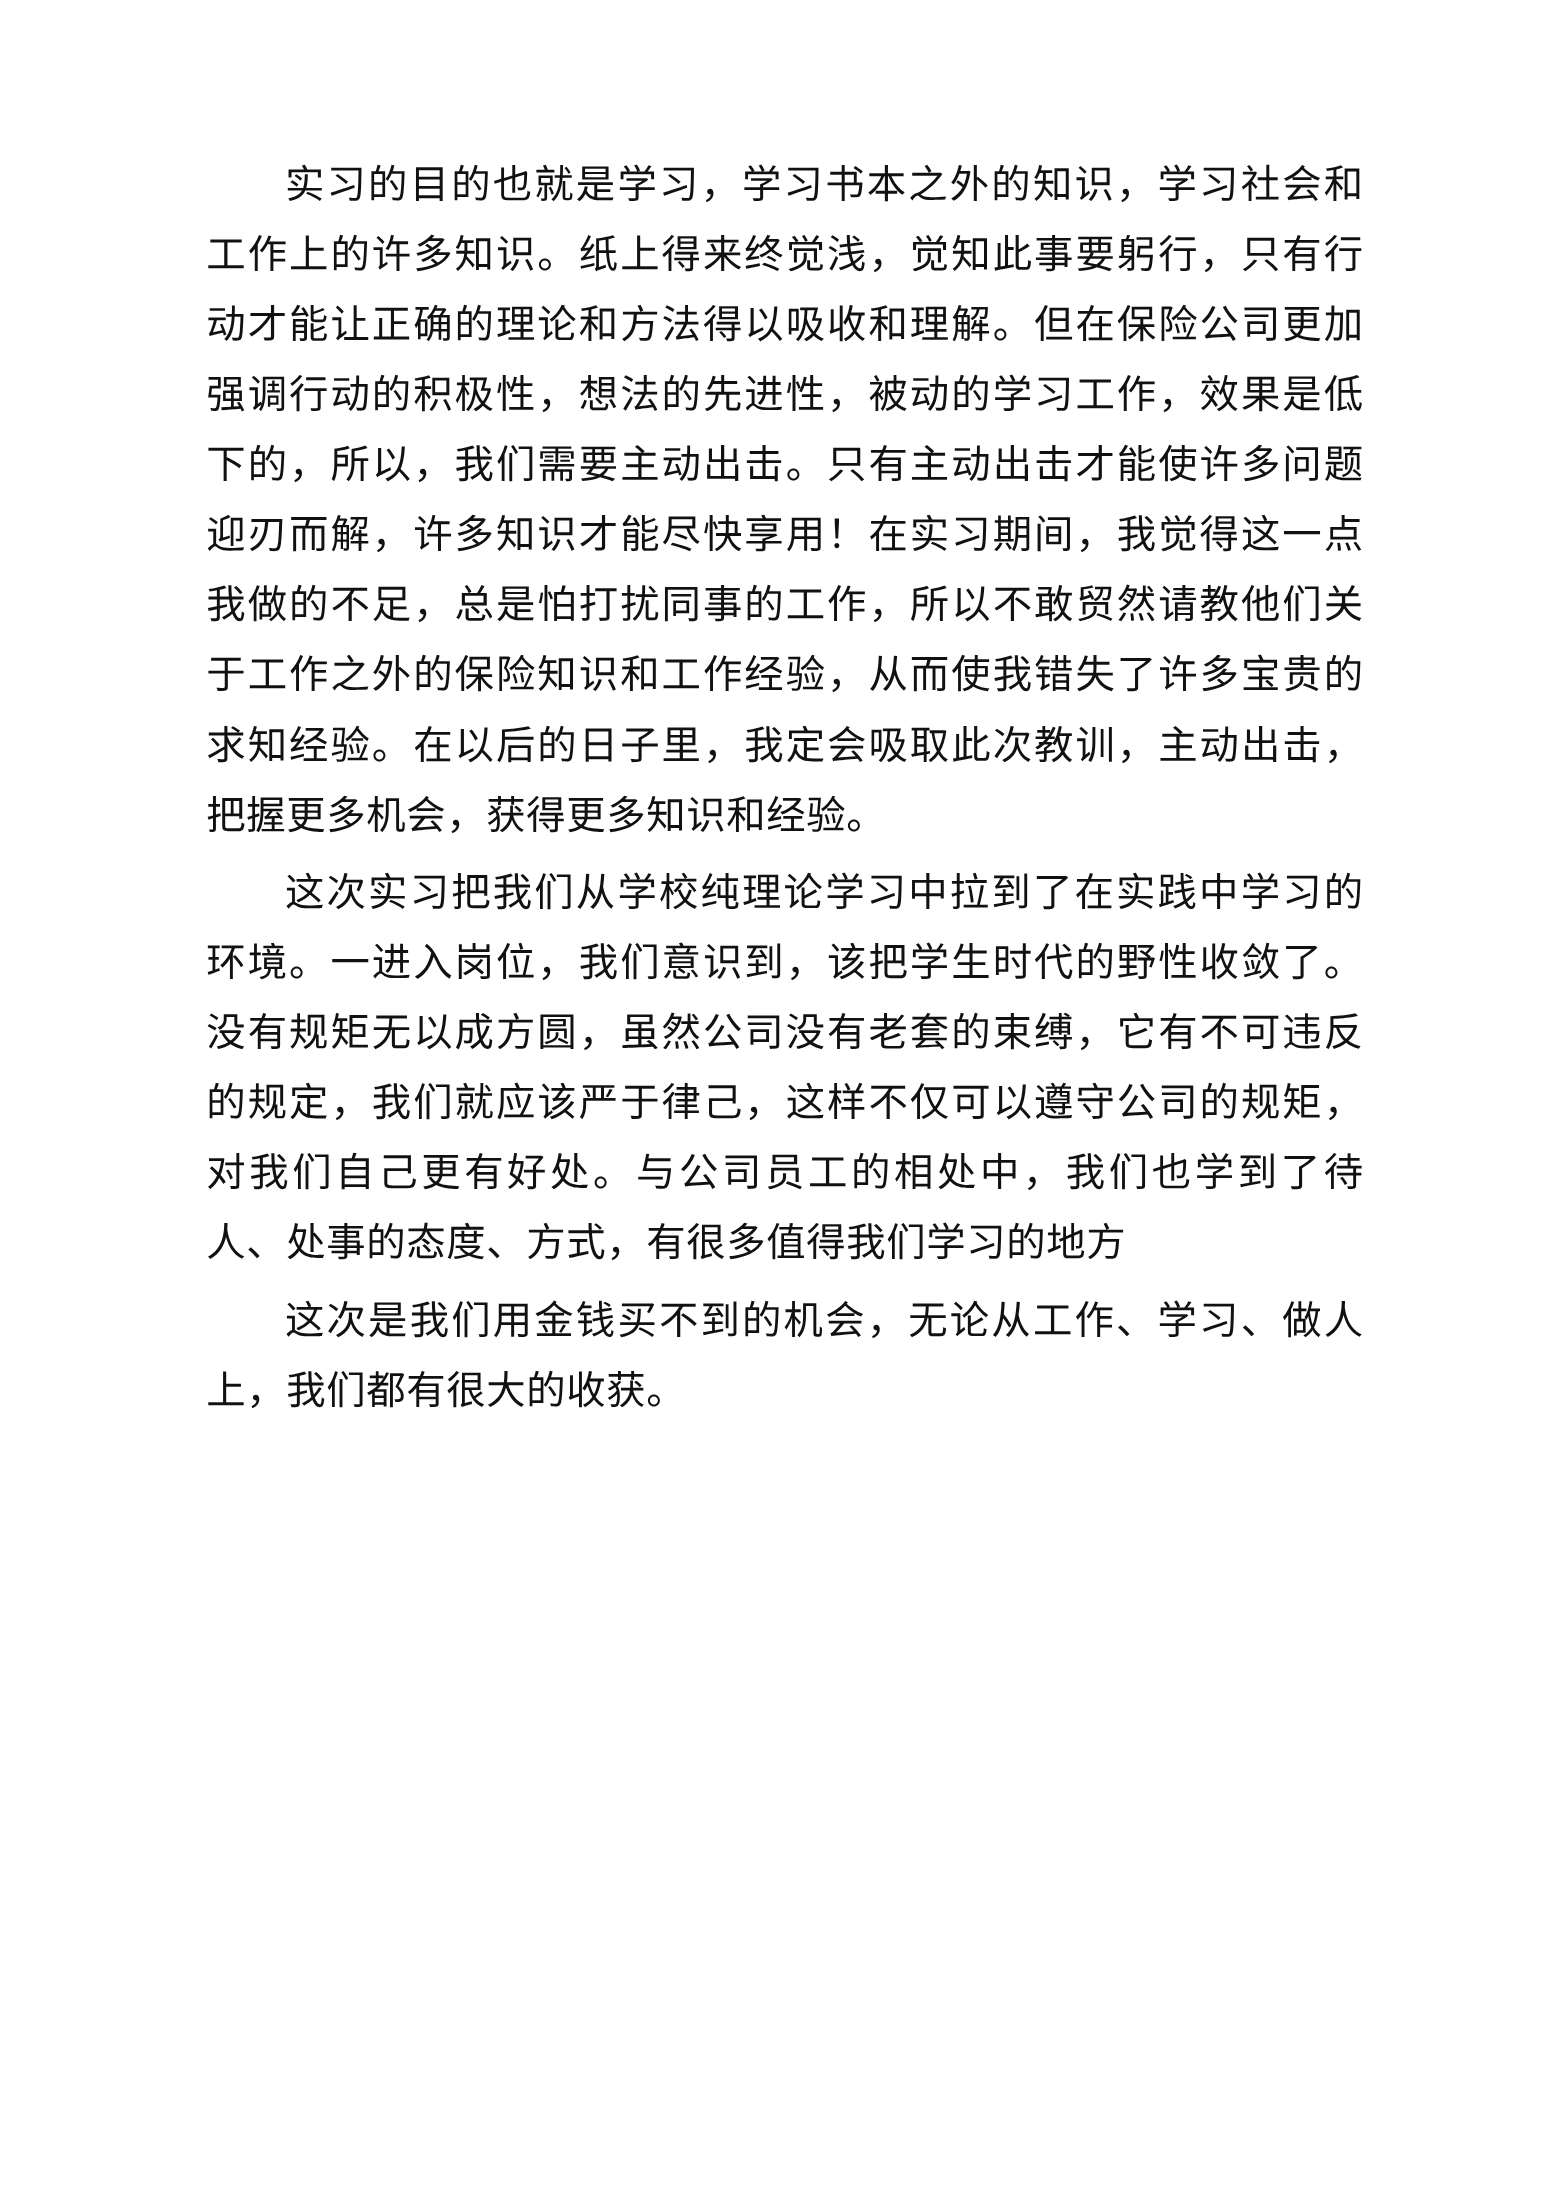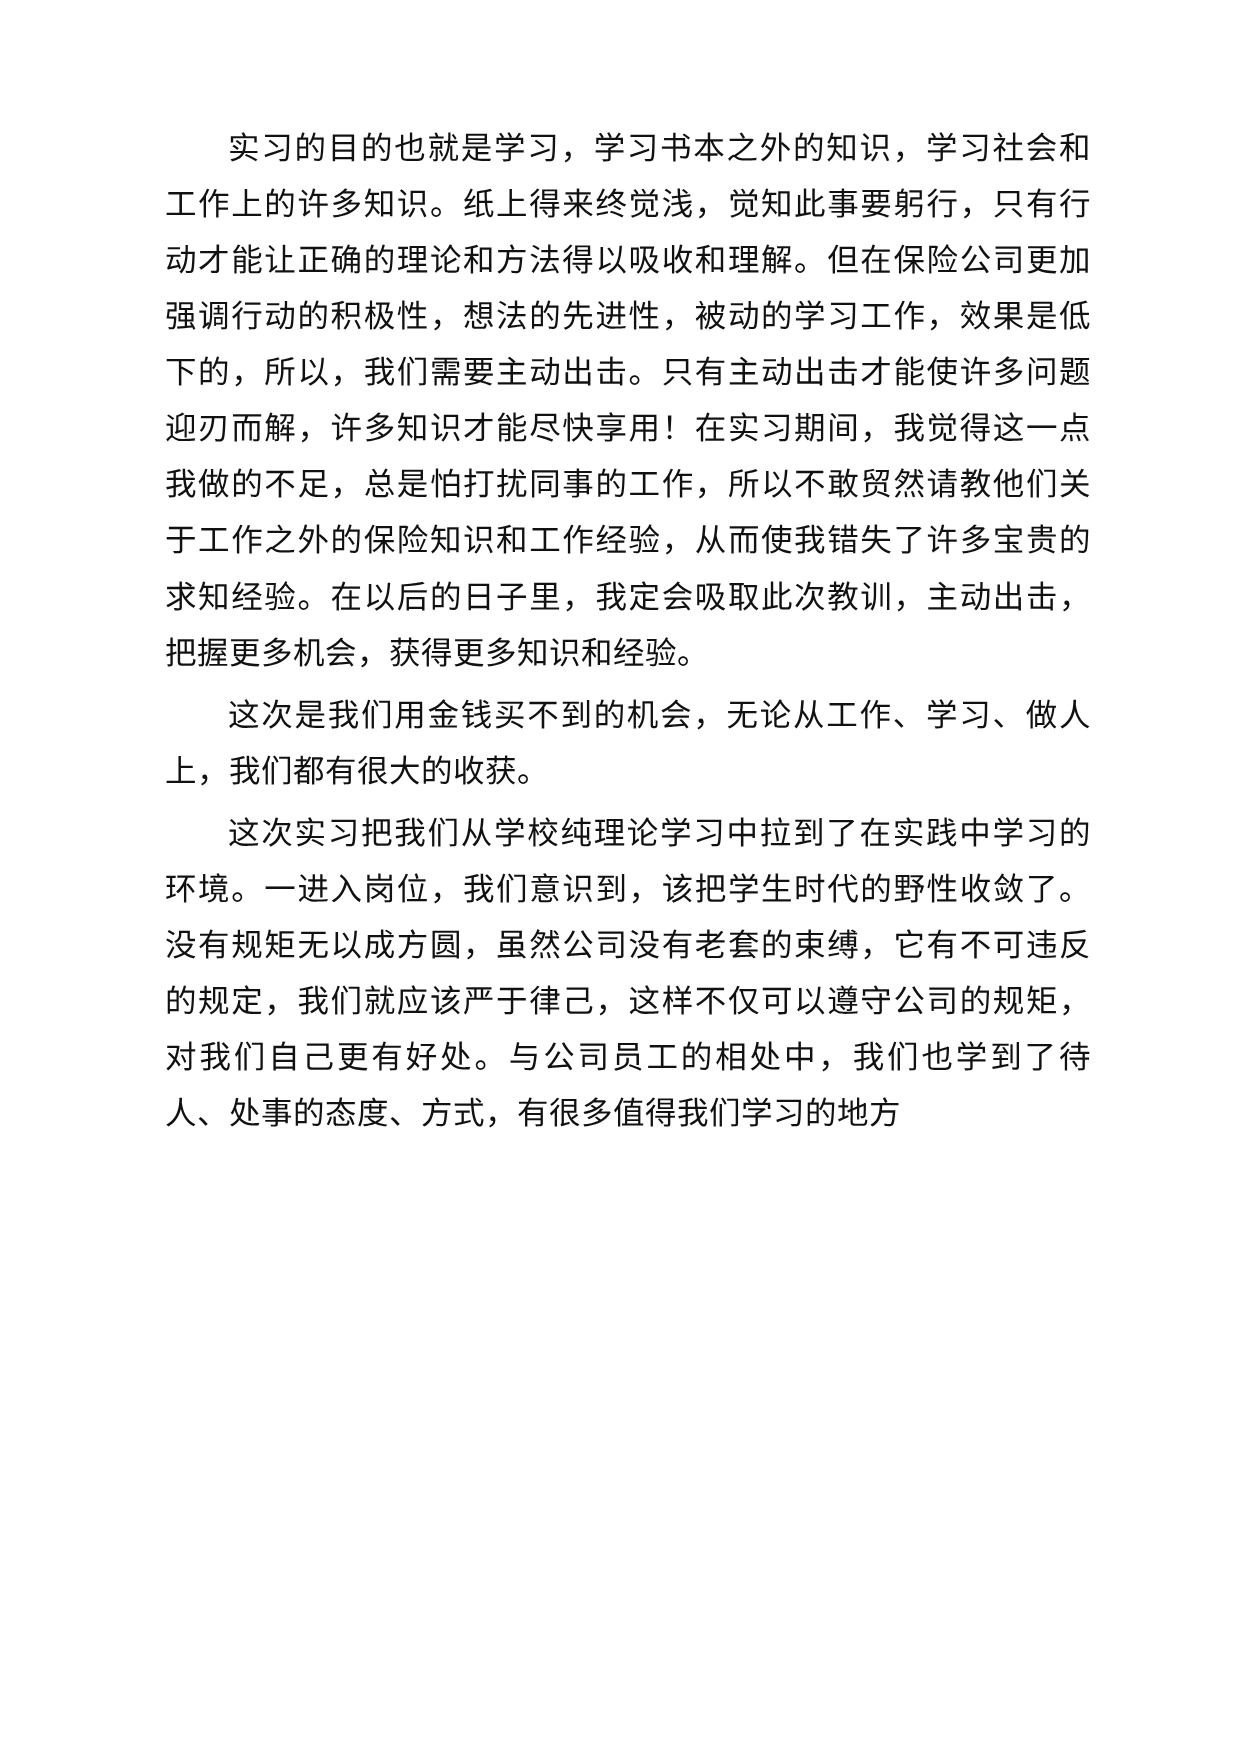--- a/index.html
+++ b/index.html
@@ -37,16 +37,16 @@
   .para:last-child {
     margin-bottom: 0;
   }
 </style>
 </head>
 <body>
 
 <div class="page">
   <div class="doc-body">
     <p class="para">实习的目的也就是学习，学习书本之外的知识，学习社会和工作上的许多知识。纸上得来终觉浅，觉知此事要躬行，只有行动才能让正确的理论和方法得以吸收和理解。但在保险公司更加强调行动的积极性，想法的先进性，被动的学习工作，效果是低下的，所以，我们需要主动出击。只有主动出击才能使许多问题迎刃而解，许多知识才能尽快享用！在实习期间，我觉得这一点我做的不足，总是怕打扰同事的工作，所以不敢贸然请教他们关于工作之外的保险知识和工作经验，从而使我错失了许多宝贵的求知经验。在以后的日子里，我定会吸取此次教训，主动出击，把握更多机会，获得更多知识和经验。</p>
+    <p class="para">这次实习把我们从学校纯理论学习中拉到了在实践中学习的环境。一进入岗位，我们意识到，该把学生时代的野性收敛了。没有规矩无以成方圆，虽然公司没有老套的束缚，它有不可违反的规定，我们就应该严于律己，这样不仅可以遵守公司的规矩，对我们自己更有好处。与公司员工的相处中，我们也学到了待人、处事的态度、方式，有很多值得我们学习的地方</p>
     <p class="para">这次是我们用金钱买不到的机会，无论从工作、学习、做人上，我们都有很大的收获。</p>
-    <p class="para">这次实习把我们从学校纯理论学习中拉到了在实践中学习的环境。一进入岗位，我们意识到，该把学生时代的野性收敛了。没有规矩无以成方圆，虽然公司没有老套的束缚，它有不可违反的规定，我们就应该严于律己，这样不仅可以遵守公司的规矩，对我们自己更有好处。与公司员工的相处中，我们也学到了待人、处事的态度、方式，有很多值得我们学习的地方</p>
   </div>
 </div>
 
 </body></html>

